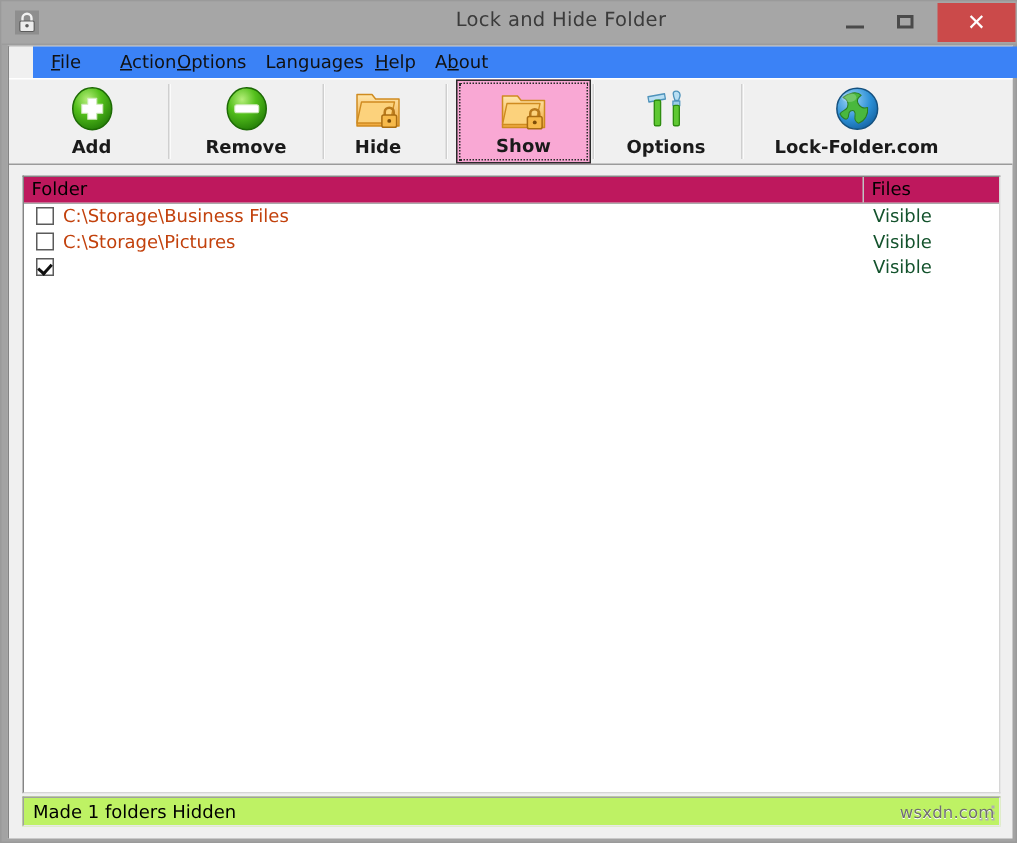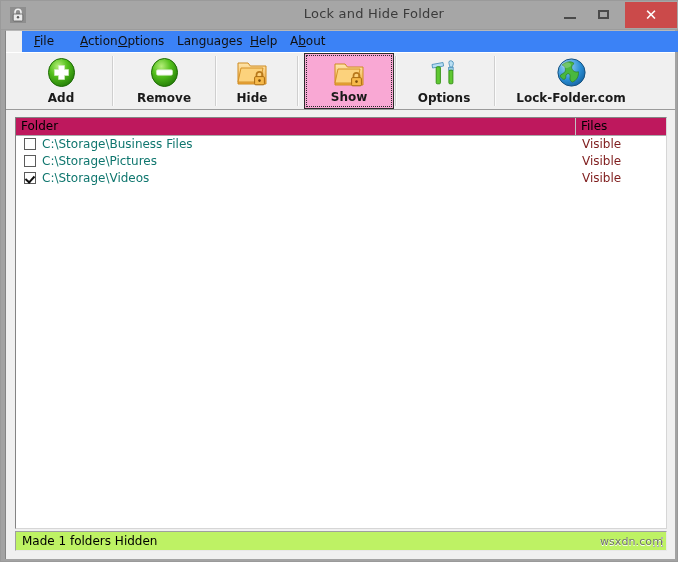--- a/index.html
+++ b/index.html
@@ -235,30 +235,30 @@
     left: 2px; top: 1px;
     width: 4px; height: 7px;
     border: solid #101010;
     border-width: 0 2px 2px 0;
     transform: rotate(42deg);
   }
   .cell-folder {
     position: absolute;
     left: 26px; top: 0;
     font-size: 12px;
-    color: #0f766e;
+    color: #c2410c;
     white-space: nowrap;
     font-family: "DejaVu Sans", "Liberation Sans", sans-serif;
     text-align: center;
   }
   .cell-status {
     position: absolute;
     top: 0;
     font-size: 12px;
-    color: #7f1d1d;
+    color: #14532d;
     white-space: nowrap;
     font-family: "DejaVu Sans", "Liberation Sans", sans-serif;
   }
 
   
   #statusbar {
     position: absolute;
     left: 9px; bottom: 8px;
     width: 652px; height: 20px;
     background: #bef264;
@@ -435,21 +435,20 @@
             <span class="cell-folder">C:\Storage\Business Files</span>
             <span class="cell-status" style="left: 566px;">Visible</span>
           </div>
           <div class="row">
             <span class="cb"></span>
             <span class="cell-folder">C:\Storage\Pictures</span>
             <span class="cell-status" style="left: 566px;">Visible</span>
           </div>
           <div class="row">
             <span class="cb checked"></span>
-            <span class="cell-folder">C:\Storage\Videos</span>
             <span class="cell-status" style="left: 566px;">Visible</span>
           </div>
         </div>
     </div>
 
     <div id="statusbar">
       <div id="status-text">Made  1  folders Hidden</div>
       <span id="grip">
         <svg width="16" height="16" viewBox="0 0 16 16">
           <g fill="#b0b0b0">

